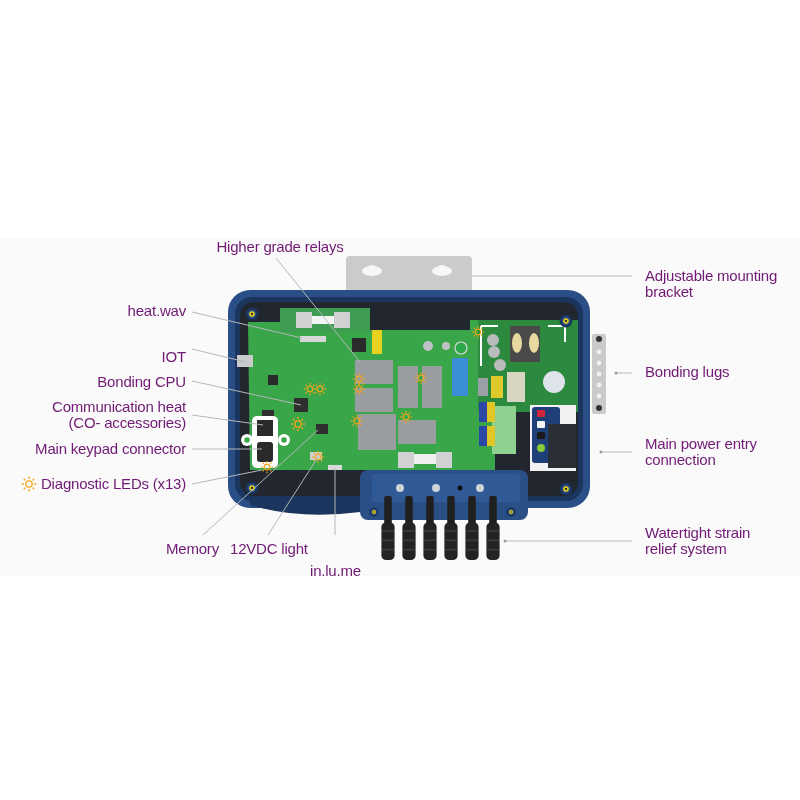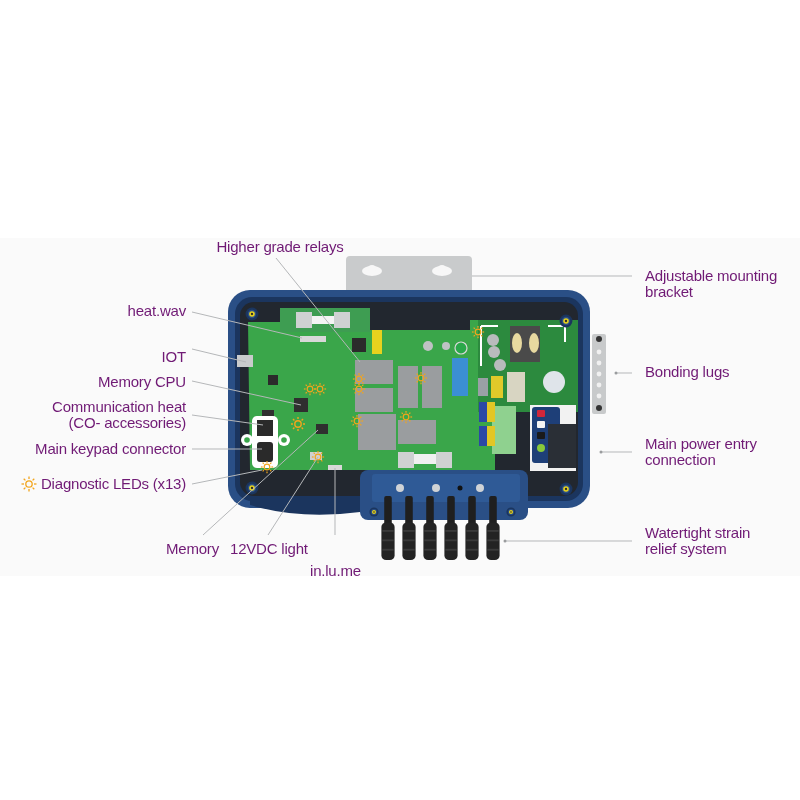--- a/index.html
+++ b/index.html
@@ -206,21 +206,21 @@
     <circle cx="616" cy="373" r="1.5"></circle>
     <circle cx="601" cy="452" r="1.5"></circle>
     <circle cx="505" cy="541" r="1.5"></circle>
   </g>
 </svg>
 
 <div class="label c" style="left:210px;top:239px;width:140px;">Higher grade relays</div>
 
 <div class="label r" style="left:40px;top:303px;width:146px;">heat.wav</div>
 <div class="label r" style="left:40px;top:341px;width:146px;margin-top:8px;">IOT</div>
-<div class="label r" style="left:40px;top:374px;width:146px;">Memory CPU</div>
+<div class="label r" style="left:40px;top:374px;width:146px;">Bonding CPU</div>
 <div class="label r" style="left:20px;top:399px;width:166px;">
   <div>Communication heat</div>
   <div>(CO- accessories)</div>
 </div>
 <div class="label r" style="left:20px;top:441px;width:166px;">Main keypad connector</div>
 <div class="label r" style="left:20px;top:476px;width:166px;display:flex;justify-content:flex-end;align-items:center;gap:4px;">
   <svg width="16" height="16" viewBox="-8 -8 16 16">
     <g stroke="#f2a51c" stroke-width="1.3" fill="none">
       <circle r="3.2"></circle>
       <line x1="0" y1="-7.5" x2="0" y2="-5"></line>

